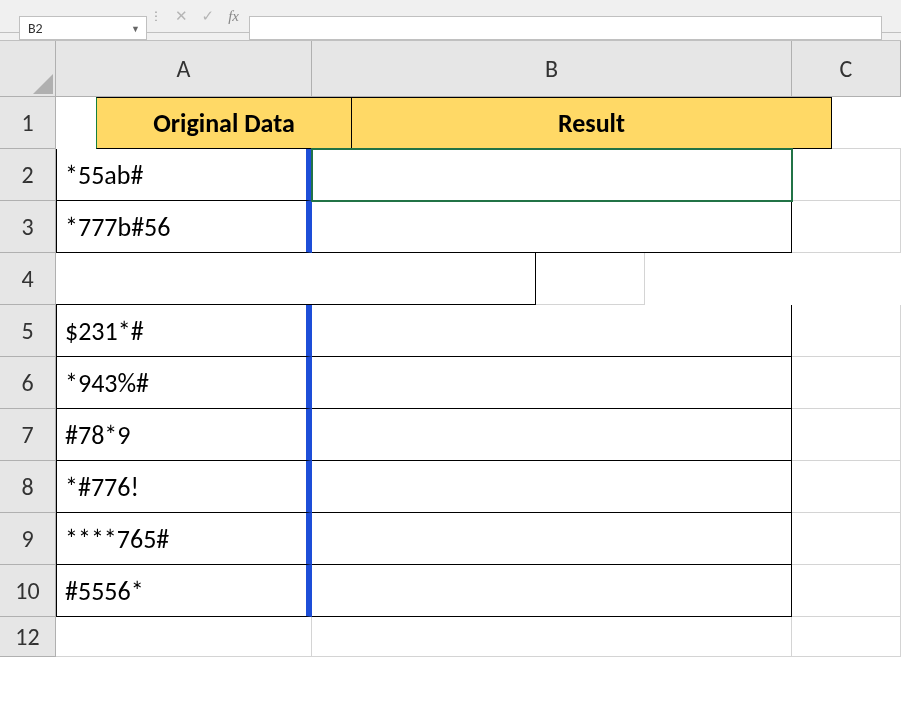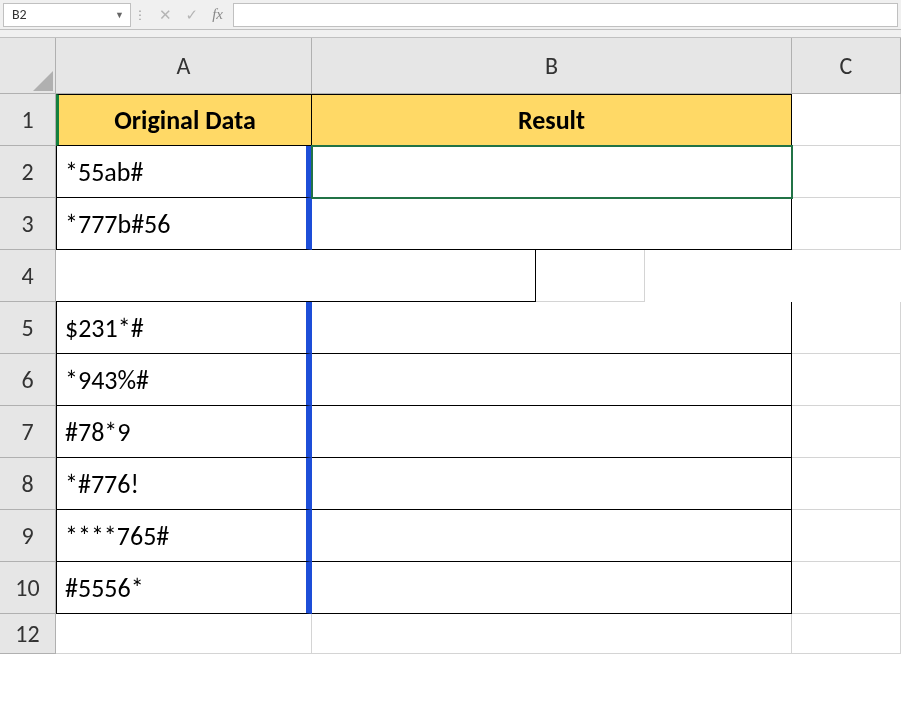--- a/index.html
+++ b/index.html
@@ -13,22 +13,21 @@
       width: 901px;
       height: 706px;
       overflow: hidden;
       position: relative;
     }
     .formula-bar {
       height: 30px;
       background: #f0f0f0;
       border-bottom: 1px solid #c0c0c0;
       display: flex;
-      align-items: center;
-      padding: 0;
+      padding: 16px;
     }
     .name-box {
       width: 128px;
       height: 24px;
       background: #ffffff;
       border: 1px solid #c0c0c0;
       margin-left: 3px;
       display: flex;
       align-items: center;
       padding: 0 8px;
@@ -152,21 +151,22 @@
     }
     .cell.header-cell {
       background: #FFD966;
       font-weight: bold;
       justify-content: center;
       border-right: 1px solid #000;
       border-bottom: 1px solid #000;
       border-top: 1px solid #000;
     }
     .cell.header-cell.first {
-      border-left: 3px solid #15803d;
+      border-left: 1px solid #15803d;
+      margin-left: 40px;
     }
     .cell.data-col-a {
       border-left: 1px solid #000;
       border-right: 6px solid #1d4ed8;
       border-bottom: 1px solid #000;
     }
     .cell.data-col-b {
       border-right: 1px solid #000;
       border-bottom: 1px solid #000;
     }

